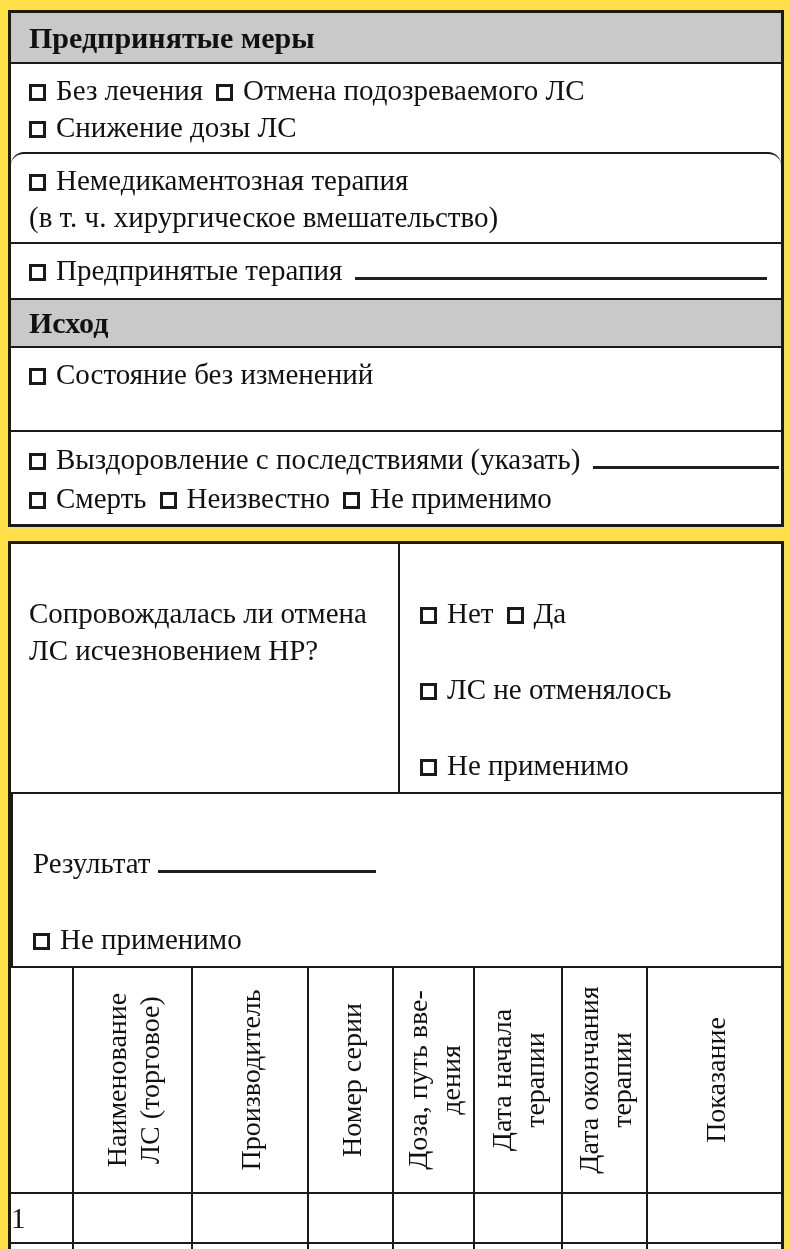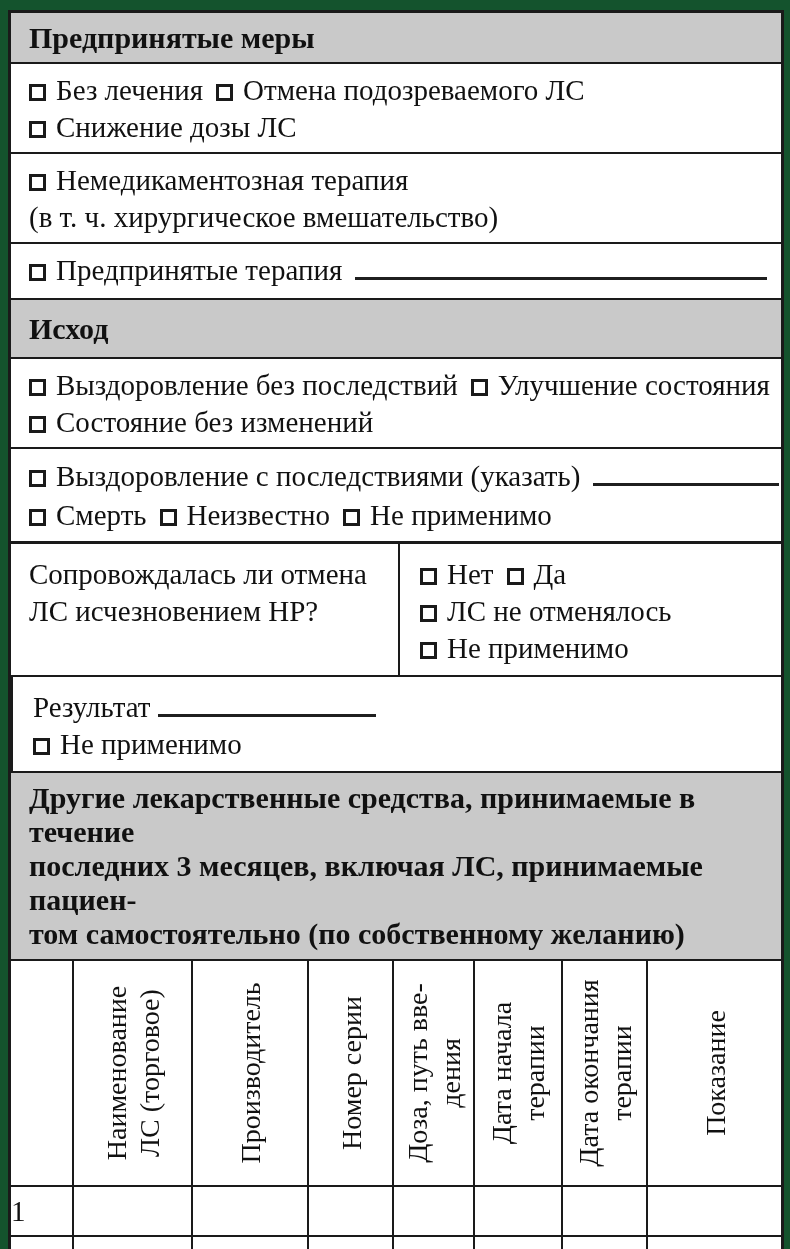--- a/index.html
+++ b/index.html
@@ -10,21 +10,21 @@
   html, body { margin: 0; padding: 0; background: #ffffff; }
   body {
     width: 790px;
     font-family: "Liberation Serif", "DejaVu Serif", serif;
     color: #111;
   }
   .page {
     position: relative;
     width: 790px;
     height: 1249px;
-    background: #14532d;
+    background: #fde047;
     overflow: hidden;
   }
   .tbl {
     position: absolute;
     left: 8px;
     width: 776px;
     border: 3px solid var(--border);
     background: #fff;
   }
   .t1 { top: 10px; }
@@ -39,24 +39,24 @@
 
   .hdr {
     background: var(--header-bg);
     font-weight: 700;
     font-size: 30px;
     display: flex;
     align-items: center;
     padding: 0 18px;
   }
   .h49 { height: 49px; }
-  .h48 { height: 59px; }
+  .h48 { height: 48px; }
 
   .r-m1 { min-height: 80px; }
-  .r-m2 { min-height: 86px; }
+  .r-m2 { min-height: 86px; border-radius: 13px; }
   .r-m3 { min-height: 56px; }
   .r-o1 { min-height: 84px; }
   .r-o2 { min-height: 90px; }
 
   .line { line-height: 37px; white-space: nowrap; }
   .r-o2 .line { line-height: 39px; }
 
   .cb {
     display: inline-block;
     width: 17px;
@@ -83,21 +83,21 @@
     display: grid;
     grid-template-columns: 387px 1fr;
     border-top: 2px solid var(--border);
     font-size: 29px;
   }
   .qrow:first-child { border-top: none; }
   .qa { min-height: 118px; }
   .qb { min-height: 84px; }
   .qcell { padding: 12px 16px 8px 18px; }
   .qcell.qr { border-left: 2px solid var(--border); padding-left: 20px; }
-  .qcell .line { line-height: 37px; }
+  .qcell .line { line-height: 37px; margin-top: 39px; }
 
   .t2title {
     border-top: 2px solid var(--border);
     background: var(--header-bg);
     font-weight: 700;
     font-size: 30px;
     line-height: 34px;
     padding: 8px 18px;
     min-height: 116px;
     white-space: pre-line;
@@ -171,23 +171,20 @@
         <span class="opt"><span class="cb"></span><span>Предпринятые терапия</span></span><span class="fill w415"></span>
       </div>
     </div>
 
     <div class="row hdr h48">
       <span>Исход</span>
     </div>
 
     <div class="row r-o1">
       <div class="line">
-        <span class="opt"><span class="cb"></span><span>Выздоровление без последствий</span></span><span class="opt"><span class="cb"></span><span>Улучшение состояния</span></span>
-      </div>
-      <div class="line">
         <span class="opt"><span class="cb"></span><span>Состояние без изменений</span></span>
       </div>
     </div>
 
     <div class="row r-o2">
       <div class="line">
         <span class="opt"><span class="cb"></span><span>Выздоровление с последствиями (указать)</span></span><span class="fill w188"></span>
       </div>
       <div class="line">
         <span class="opt"><span class="cb"></span><span>Смерть</span></span><span class="opt"><span class="cb"></span><span>Неизвестно</span></span><span class="opt"><span class="cb"></span><span>Не применимо</span></span>
@@ -221,23 +218,20 @@
         <div class="line">
           <span>Результат</span>
           <span class="fill w215"></span>
         </div>
         <div class="line">
           <span class="opt"><span class="cb"></span><span>Не применимо</span></span>
         </div>
       </div>
     </div>
 
-    <div class="t2title">Другие лекарственные средства, принимаемые в течение
-последних 3 месяцев, включая ЛС, принимаемые пациен-
-том самостоятельно (по собственному желанию)</div>
 
     <table class="dt">
       <colgroup>
         <col style="width:62px">
         <col style="width:119px">
         <col style="width:116px">
         <col style="width:85px">
         <col style="width:81px">
         <col style="width:88px">
         <col style="width:85px">

